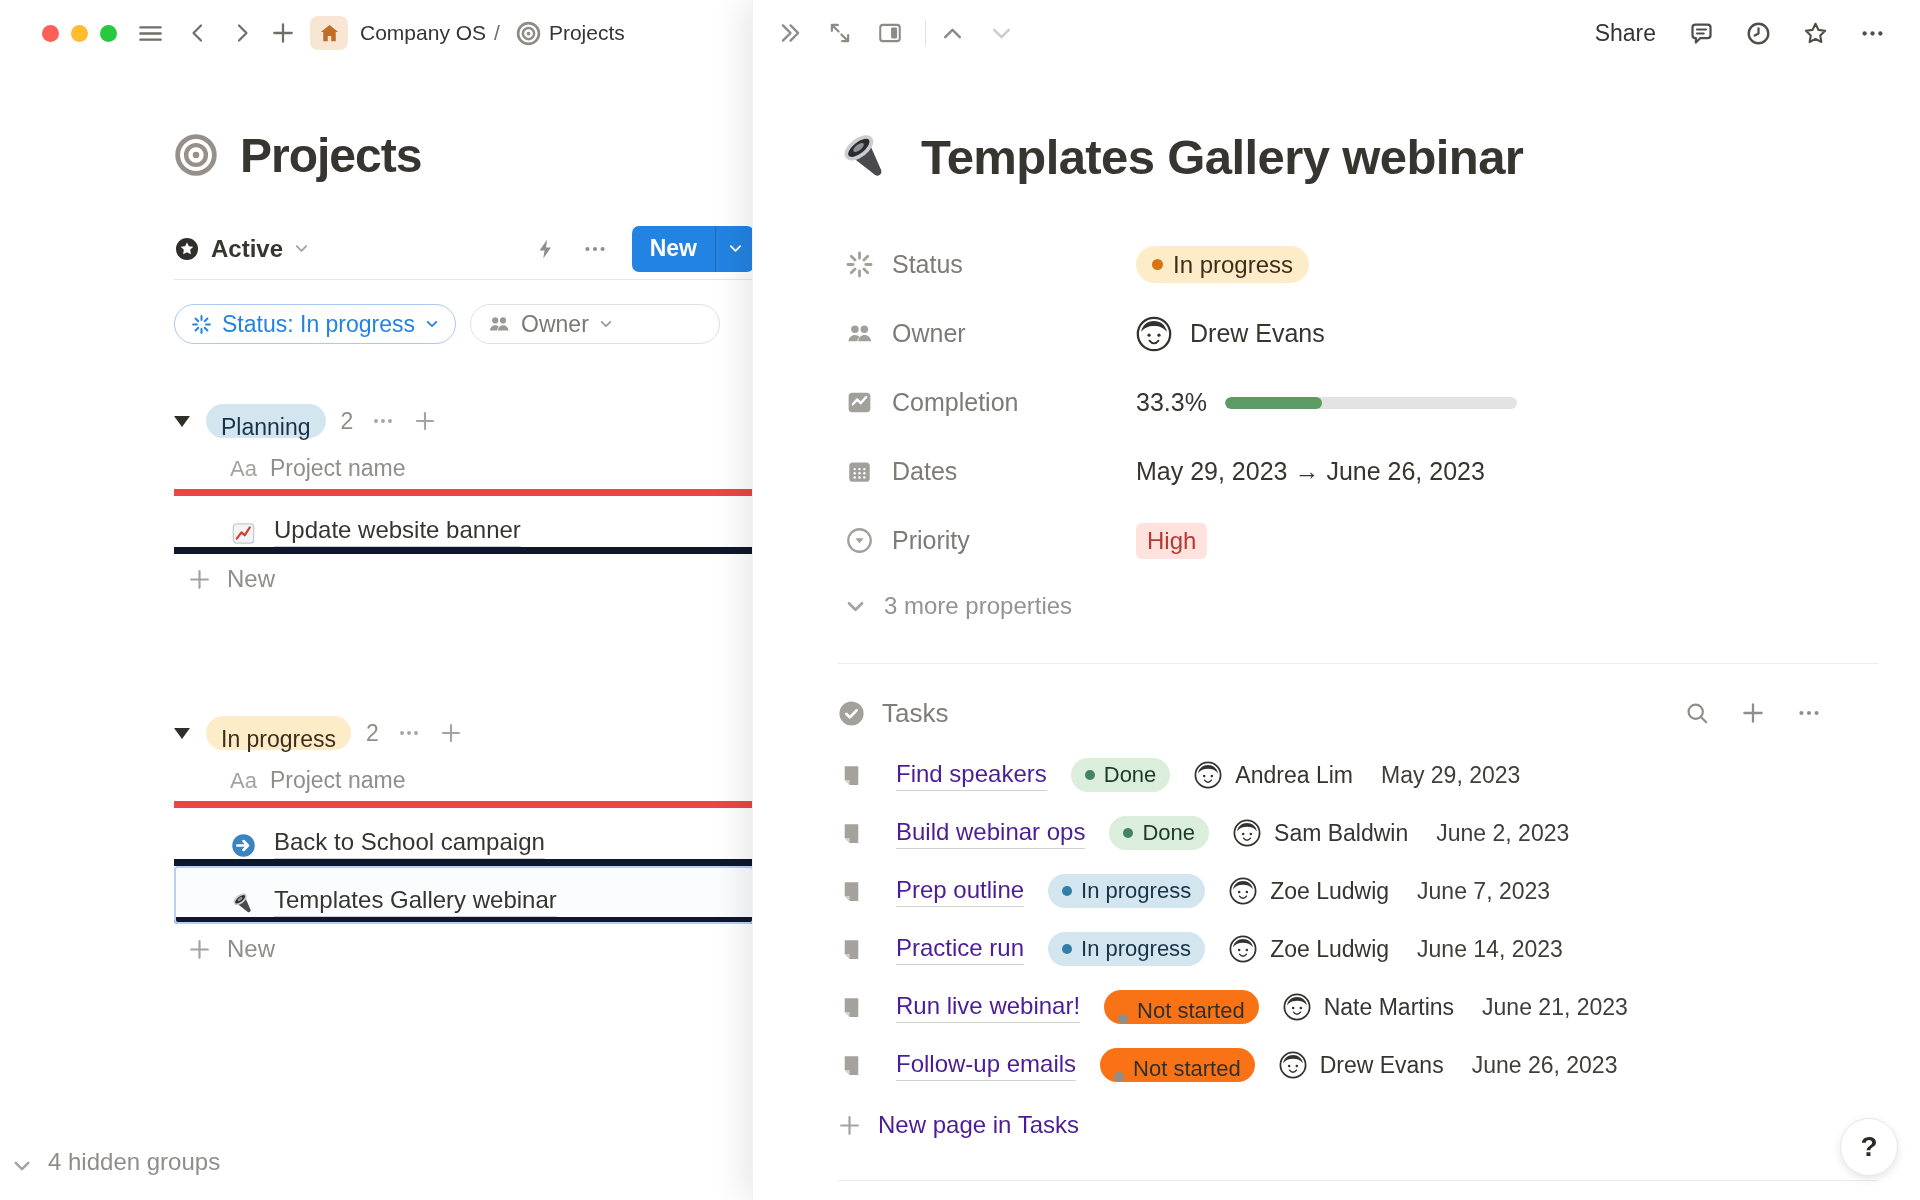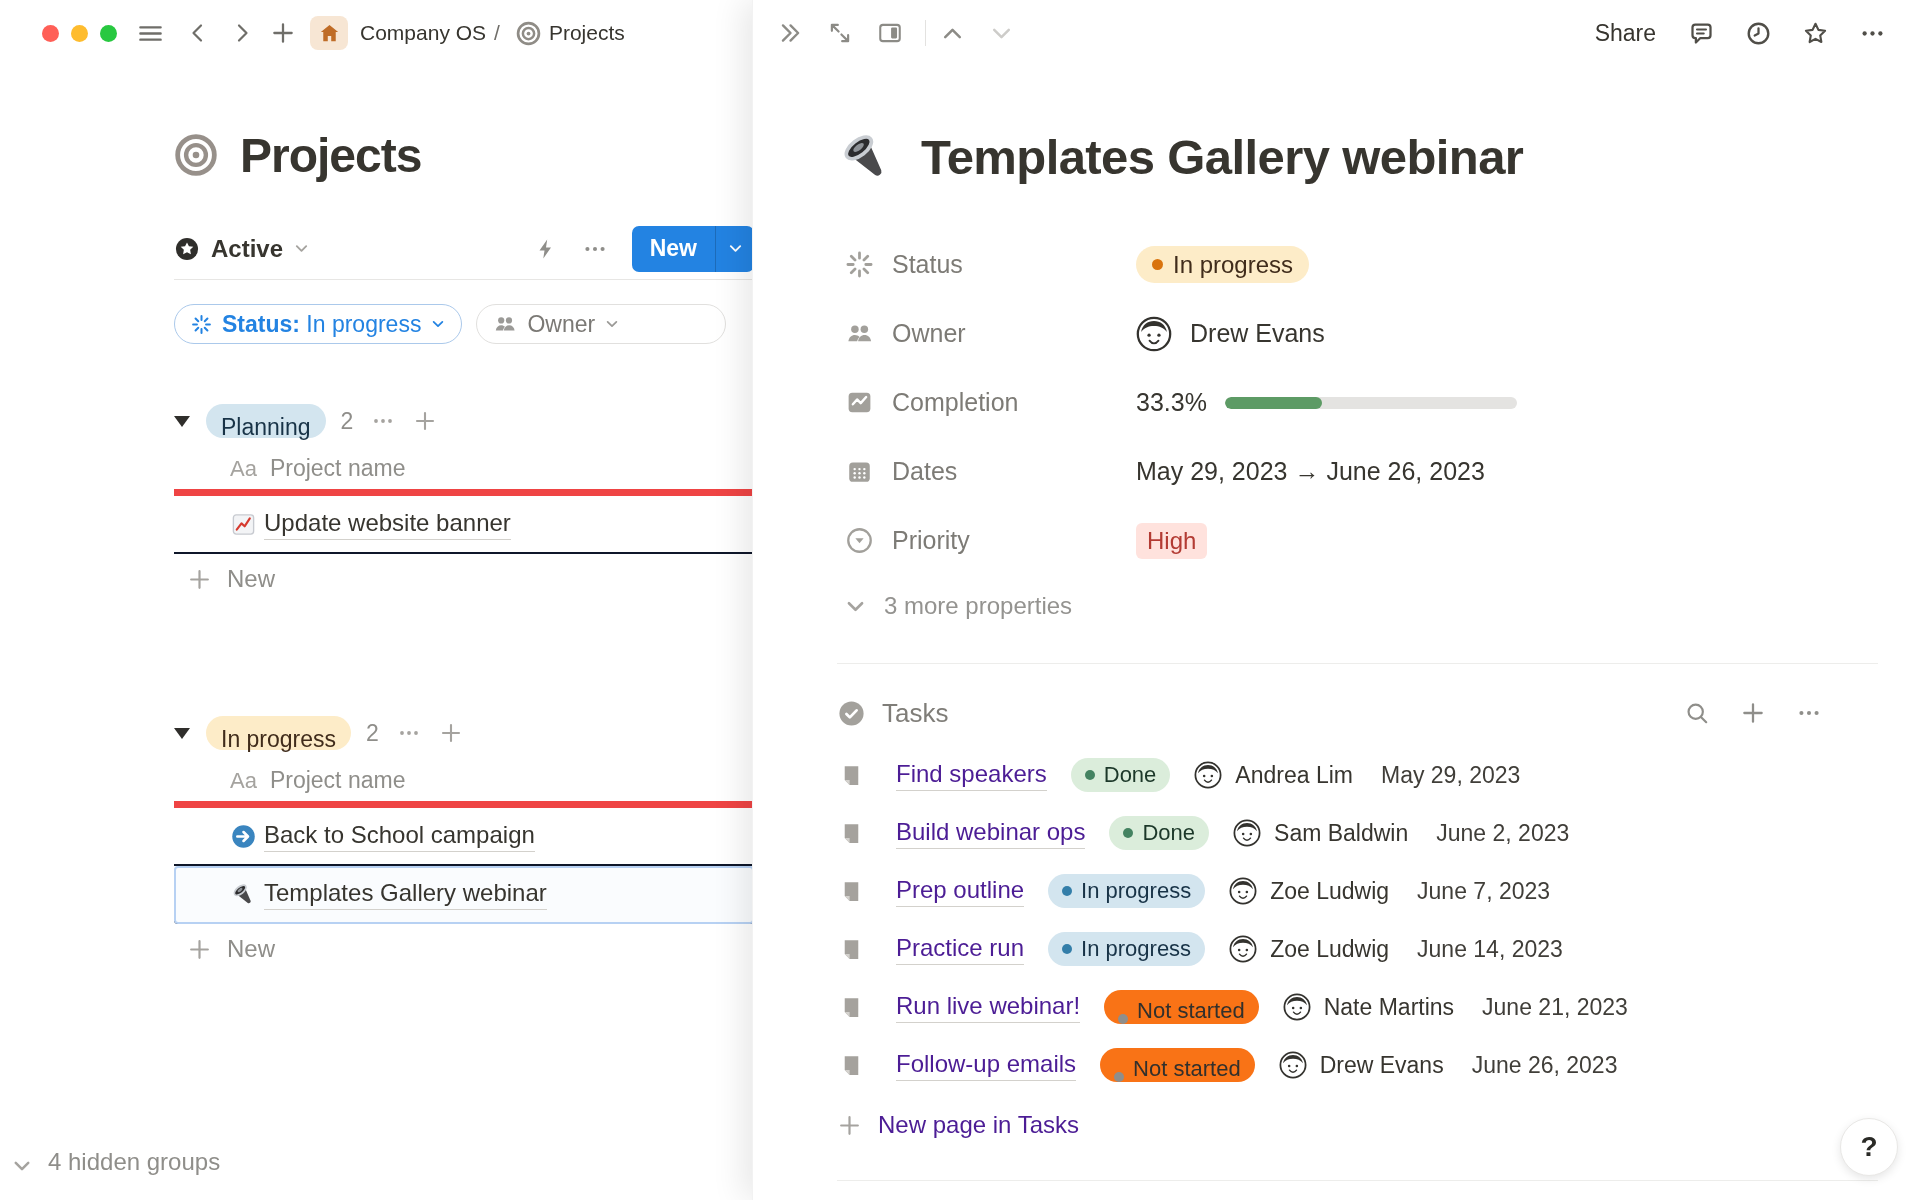--- a/index.html
+++ b/index.html
@@ -34,38 +34,38 @@
   .bolt { color:#8f8e8a; margin-right:24px; }
   .vdots { color:#8f8e8a; margin-right:24px; }
   .new-btn { height:46px; border-radius:7px; background:#2383e2; display:flex; align-items:center; overflow:hidden; cursor:default; }
   .new-btn .nb-label { padding:0 18px; font-size:23px; font-weight:600; color:#fff; }
   .new-btn .nb-div { width:1px; align-self:stretch; background:rgba(0,0,0,.18); }
   .new-btn .nb-chev { width:38px; display:flex; align-items:center; justify-content:center; color:#fff; }
 
   .filter-row { margin-top:24px; display:flex; gap:14px; }
   .chip { height:40px; border-radius:20px; display:flex; align-items:center; padding:0 16px; gap:10px; font-size:23px; background:#fff; }
   .chip.status { border:1px solid #abc9eb; color:#2383e2; }
-  .chip.status .b { font-weight:700;text-align:center; }
+  .chip.status .b { font-weight:400;text-align:center; }
   .chip.owner { border:1px solid #e1e0de; color:#7b7975; width:250px; }
   .chip .ppl { color:#9b9a97; }
 
   .group { }
   .g1 { margin-top:60px; }
   .g2 { margin-top:112px; }
   .g-head { display:flex; align-items:center; height:34px; }
   .tri { width:0; height:0; border-left:8px solid transparent; border-right:8px solid transparent; border-top:11px solid #2f2e2b; margin-right:16px; }
   .gpill { height:34px; border-radius:17px; padding:0 15px; display:flex; align-items:flex-end; gap:10px; font-size:23px; font-weight:500;flex-direction:column; }
   .gpill .dot { width:10px; height:10px; border-radius:50%; }
   .gpill.blue { background:#d3e5ef; color:#183347; } .gpill.blue .dot { background:#337ea9; }
   .gpill.orange { background:#fdecc8; color:#402c1b; } .gpill.orange .dot { background:#d9730d; }
   .gcount { margin-left:15px; font-size:23px; color:#8f8e8a; }
   .g-ic { color:#a5a39f; margin-left:18px; }
   .col-head { margin-top:10px; height:48px; display:flex; align-items:center; padding-left:56px; gap:13px; font-size:23px; color:#8f8e8a; border-bottom:7px solid #ef4444; }
   .col-head .aa { color:#a5a39f; font-size:22px; }
-  .p-row { height:58px; display:flex; align-items:center; padding-left:56px; gap:7px; border-bottom:2px solid #0f172a; }
+  .p-row { height:58px; display:flex; align-items:flex-end; padding-left:56px; gap:17px; border-bottom:7px solid #0f172a; }
   .p-row .t { font-size:24px; font-weight:500; color:#37352f; border-bottom:1.5px solid #d3d1cc; padding-bottom:2px; }
   .p-row.selected { outline:2px solid #b7d1f3; outline-offset:-2px; border-radius:4px; background:#fafcfe; }
   .newrow { height:50px; display:flex; align-items:center; gap:15px; padding-left:13px; color:#8f8e8a; font-size:24px; }
   .newrow .npl { color:#a5a39f; }
   .hidden-groups { position:absolute; left:12px; bottom:24px; display:flex; align-items:flex-end; gap:16px; color:#8f8e8a; font-size:24px; }
   .hidden-groups .hchev { color:#a5a39f; }
 
   
   .peek { position:absolute; top:0; bottom:0; left:752px; right:0; background:#fff;
     box-shadow:-10px 0 30px rgba(0,0,0,.09); border-left:1px solid rgba(0,0,0,.05); }

